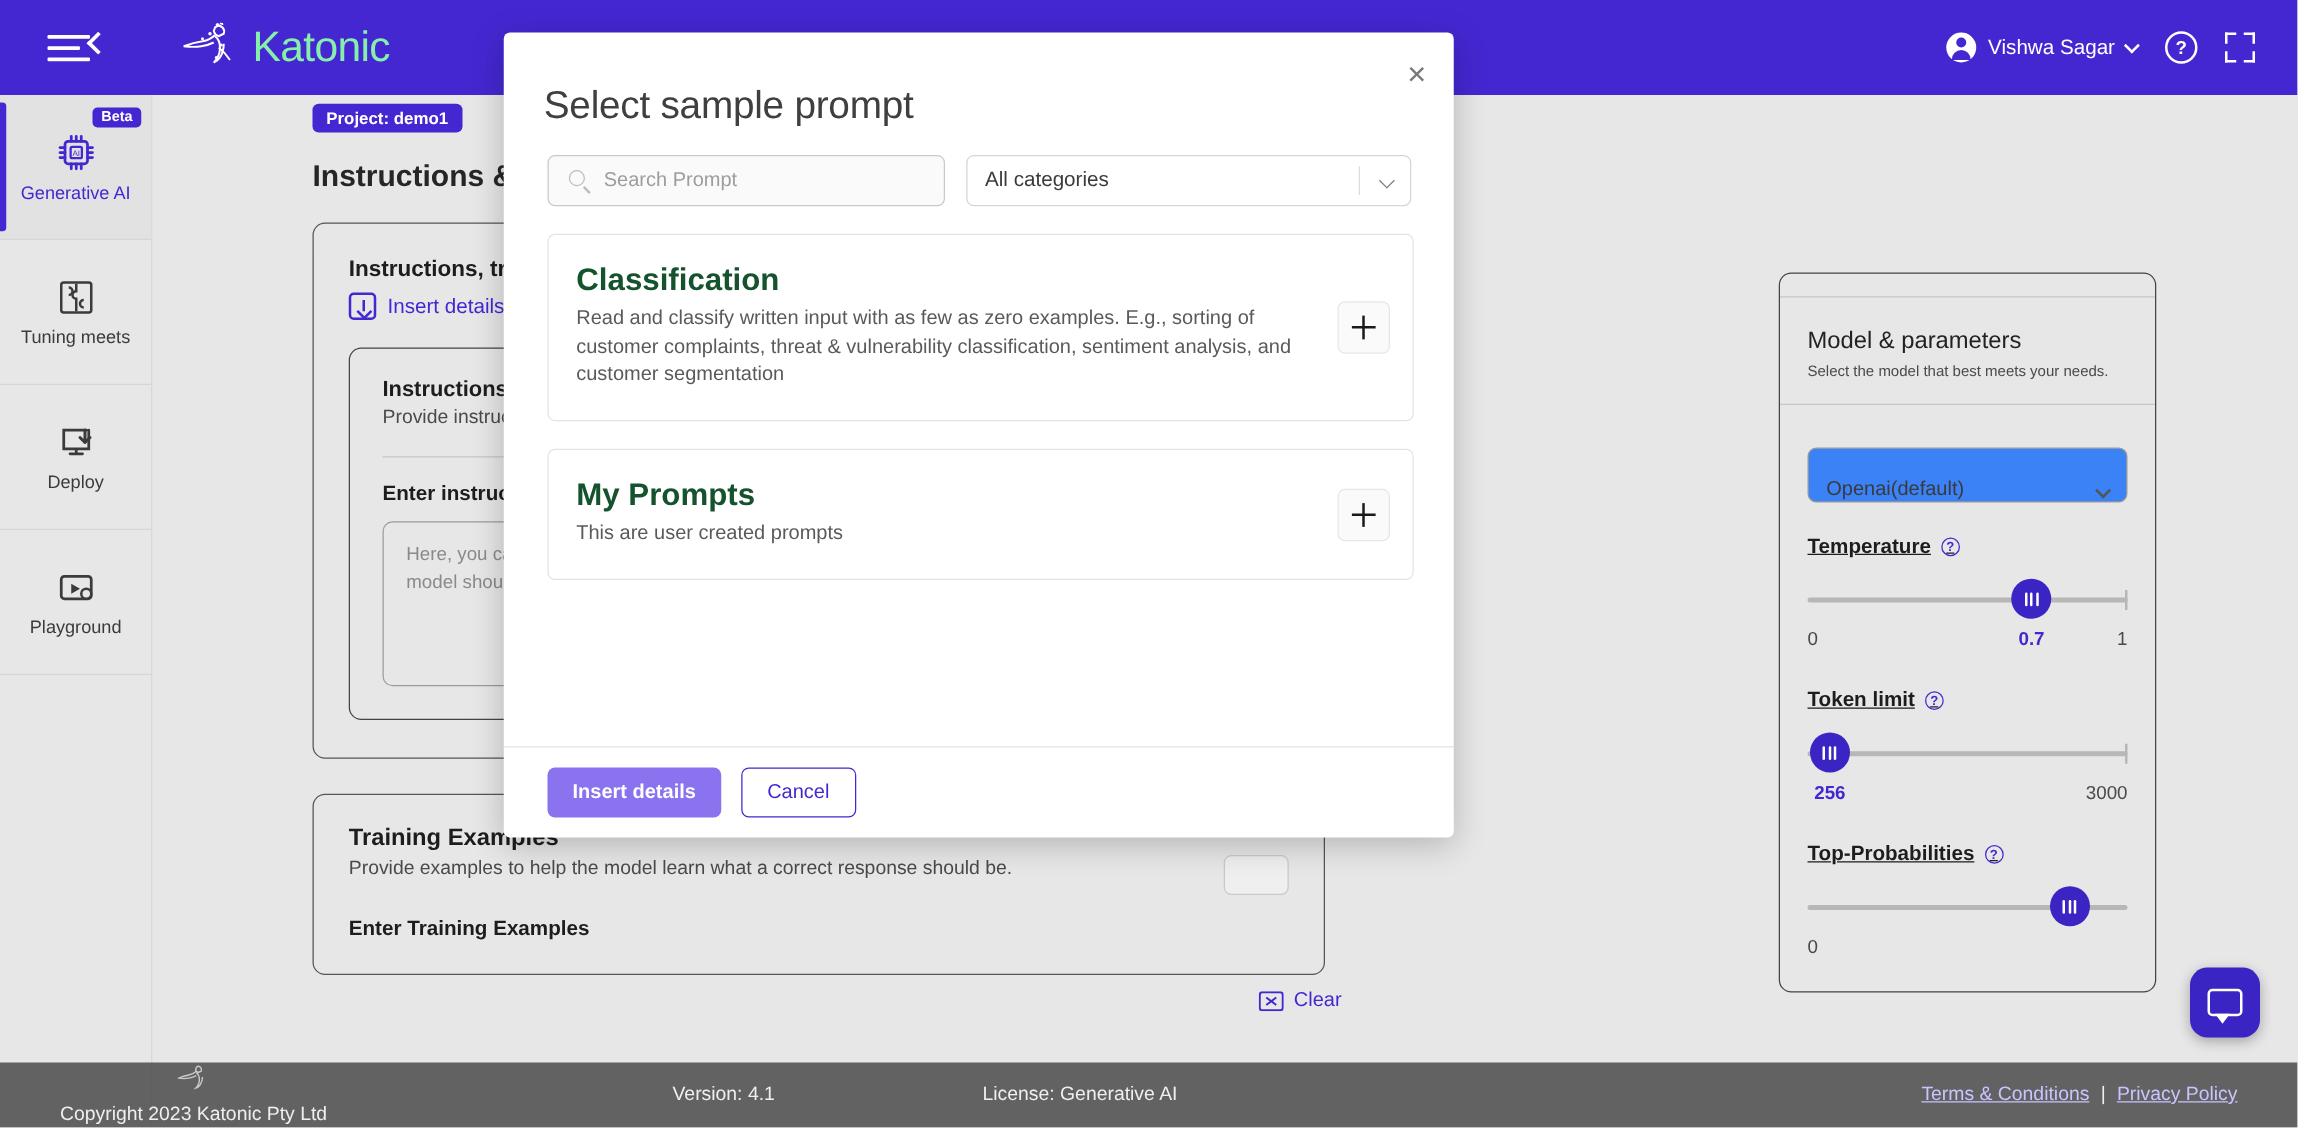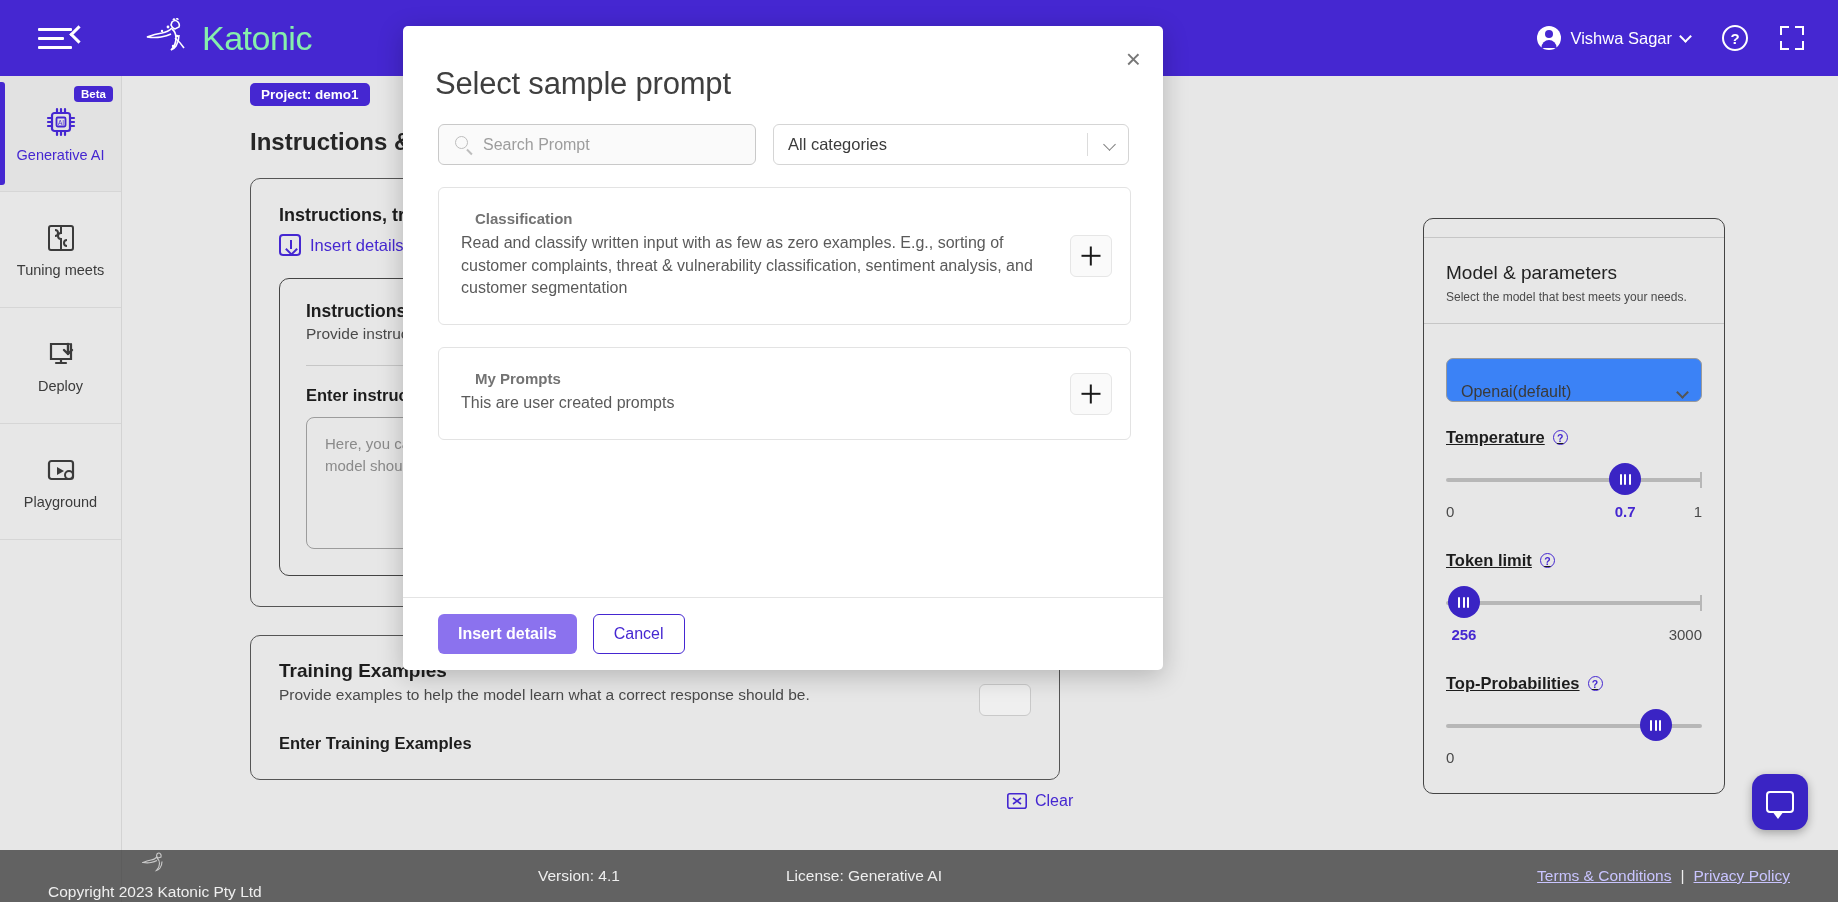--- a/index.html
+++ b/index.html
@@ -36,21 +36,21 @@
     transform: rotate(45deg);
   }
   .brand {
     display: flex; align-items: center; margin-left: 58px; gap: 6px;
   }
   .brand .kangaroo { width: 54px; height: 40px; }
   .brand .brandtext {
     color: #86efac; font-size: 34px; letter-spacing: -0.5px; font-weight: 400;
   }
   .topbar-right {
-    margin-left: auto; display: flex; align-items: center; gap: 32px;
+    margin-left: auto; display: flex; align-items: center; gap: 22px;
     margin-right: 34px; color: #fff;
   }
   .user-chip { display: flex; align-items: center; gap: 9px; cursor: pointer; }
   .user-chip .avatar {
     width: 24px; height: 24px; border-radius: 50%;
     background: #fff; position: relative; flex: none;
   }
   .user-chip .avatar::before {
     content: ''; position: absolute; left: 50%; top: 4px;
     transform: translateX(-50%);
@@ -291,21 +291,21 @@
     position: absolute; right: 14px; top: 15px;
     width: 9px; height: 9px; border-right: 1.8px solid #7d7d7d; border-bottom: 1.8px solid #7d7d7d;
     transform: rotate(45deg);
   }
   .modal-body { flex: 1; padding: 22px 32px 0 35px; overflow: hidden; }
   .prompt-card {
     position: relative; border: 1px solid #e3e3e3; border-radius: 6px;
     padding: 22px 90px 24px 22px; margin-bottom: 22px; background: #fff;
   }
   .prompt-card .pc-title {
-    font-size: 15px; font-weight: bold; color: #737373; margin-left: 14px;
+    font-size: 25px; font-weight: bold; color: #14532d;
   }
   .prompt-card .pc-desc {
     font-size: 16px; color: #5a5a5a; line-height: 1.42; margin-top: 5px;
   }
   .plus-btn {
     position: absolute; right: 18px; top: 50%; transform: translateY(-50%);
     width: 42px; height: 42px; border: 1px solid #e6e6e6; border-radius: 6px;
     background: #fafafa; cursor: pointer;
   }
   .plus-btn::before, .plus-btn::after {

